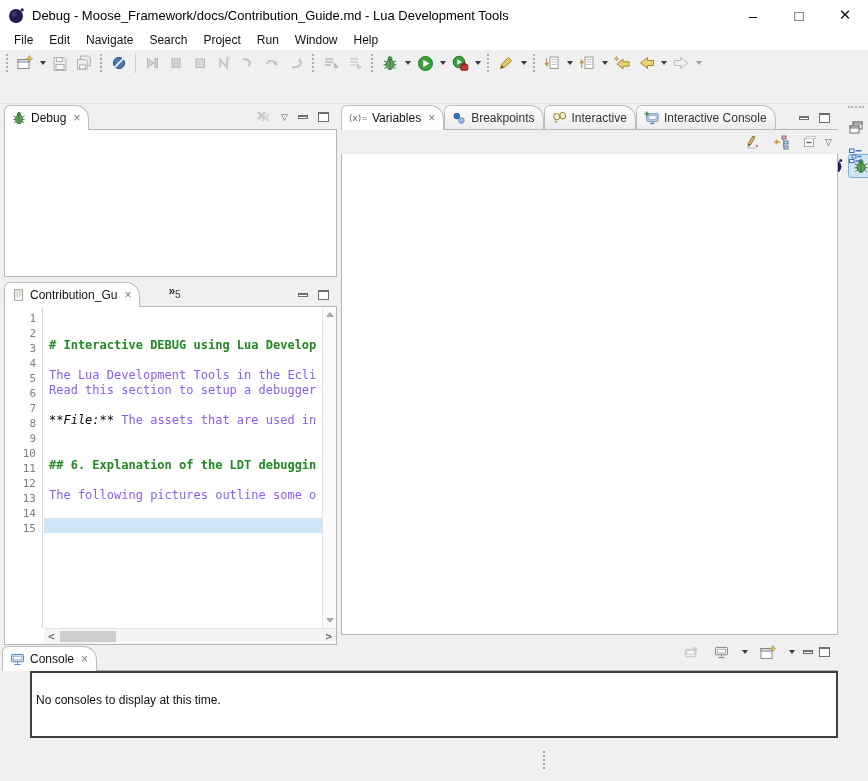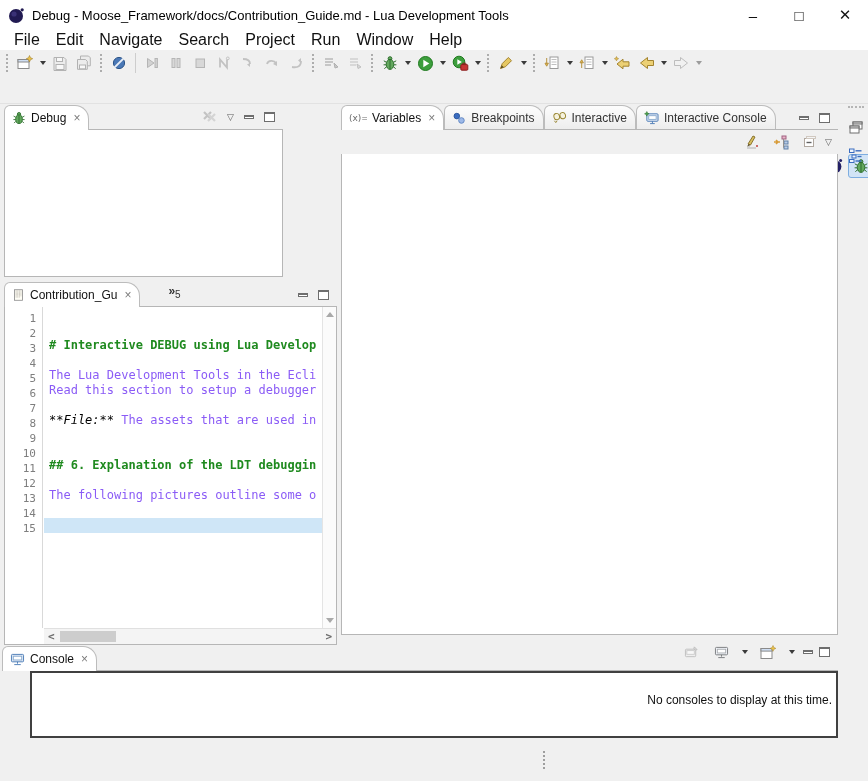--- a/index.html
+++ b/index.html
@@ -8,21 +8,21 @@
 
   
   #titlebar { position:absolute; top:0; left:0; width:868px; height:30px; background:#fff;
     display:flex; align-items:center; padding-left:8px; }
   #title-text { font-size:13px; color:#000; margin-left:7px; }
   .wctrls { margin-left:auto; display:flex; height:100%; }
   .wbtn { width:46px; height:100%; display:flex; align-items:center; justify-content:center;
     font-size:15px; font-weight:300; color:#111; }
   #menubar { position:absolute; top:30px; left:0; width:868px; height:20px; background:#fff;
     display:flex; align-items:center; padding-left:6px; }
-  .menu-item { padding:0 8px; font-size:16px; color:#111; height:100%; display:flex; align-items:center; }
+  .menu-item { padding:0 8px; font-size:12px; color:#111; height:100%; display:flex; align-items:center; }
 
   
   #toolbar1 { position:absolute; top:50px; left:0; width:868px; height:26px; background:#f0f0f0;
     display:flex; align-items:center; padding-left:2px; }
   #toolbar2 { position:absolute; top:76px; left:0; width:868px; height:28px; background:#f0f0f0;
     border-bottom:1px solid #e2e2e2; }
   .tbtn { width:24px; height:24px; display:flex; align-items:center; justify-content:center; }
   .dd { width:11px; height:24px; display:flex; align-items:center; justify-content:center; }
   .dd i { width:0; height:0; border-left:3.5px solid transparent; border-right:3.5px solid transparent;
     border-top:4px solid #3a3a3a; }
@@ -45,21 +45,21 @@
     background:linear-gradient(#fdfdfd,#ededed); font-size:12px; color:#333; position:relative; }
   .tab.active { background:#fff; z-index:2; margin-bottom:-1px; height:25px; color:#111; }
   .tclose { color:#7c7c7c; font-size:12px; margin-left:2px; }
   .pcontent { background:#fff; border:1px solid #b6b6b6; border-top:none; position:absolute;
     left:0; right:0; bottom:0; }
   .minimax { margin-left:auto; display:flex; align-items:center; gap:10px; padding:0 8px 6px 0; }
   .ico-min { width:10px; height:4px; border:1px solid #6e6e6e; border-top-width:2px; background:#fff; }
   .ico-max { width:11px; height:10px; border:1px solid #6e6e6e; border-top-width:2px; background:#fff; }
   .viewmenu { color:#5a5a5a; font-size:9px; }
 
-  #debug-panel { left:4px; top:0; width:279px; height:173px; }
+  #debug-panel { left:4px; top:0; width:333px; height:173px; }
   #vars-panel  { left:341px; top:0; width:497px; height:531px; }
   #editor-panel{ left:4px; top:177px; width:333px; height:364px; }
   .subtoolbar { height:24px; display:flex; align-items:center; justify-content:flex-end; gap:4px; padding-right:6px; }
 
   
   #right-strip { position:absolute; left:844px; top:0; width:24px; height:541px; }
   #right-strip .dots { height:5px; margin:2px 4px; border-top:2px dotted #b5b5b5; }
   #right-strip .tbtn { margin:4px auto; }
 
   
@@ -77,21 +77,21 @@
     border-left:1px solid #e4e4e4; }
   .vsb-arrow { position:absolute; left:3px; width:0; height:0; border-left:4px solid transparent; border-right:4px solid transparent; }
   .vsb-up { top:5px; border-bottom:5px solid #a9a9a9; }
   .vsb-dn { bottom:5px; border-top:5px solid #a9a9a9; }
   #editor-hsb { position:absolute; left:39px; right:0; bottom:0; height:16px; background:#f4f4f4;
     border-top:1px solid #e0e0e0; }
   .hsb-arrow { position:absolute; top:4px; font-size:11px; color:#6e6e6e; font-weight:bold; line-height:8px; }
   #hsb-thumb { position:absolute; left:16px; top:2px; width:56px; height:11px; background:#cdcdcd; }
 
   
-  #console-panel { position:absolute; left:2px; top:645px; width:836px; height:95px; background:#f0f0f0;text-align:right; }
+  #console-panel { position:absolute; left:2px; top:645px; width:836px; height:95px; background:#f0f0f0; }
   #console-box { position:absolute; left:0; right:0; top:26px; bottom:2px; background:#fff;
     border:2px solid #404040; padding:20px 4px; font-size:12px; color:#111;margin-left:28px; }
 
   
   #statusbar { position:absolute; top:740px; left:0; width:868px; height:41px; background:#f0f0f0; }
   #status-grip { position:absolute; left:543px; top:11px; width:3px; height:18px; border-left:2px dotted #9e9e9e; }
 
   svg { display:block; }
 </style>
 </head>

